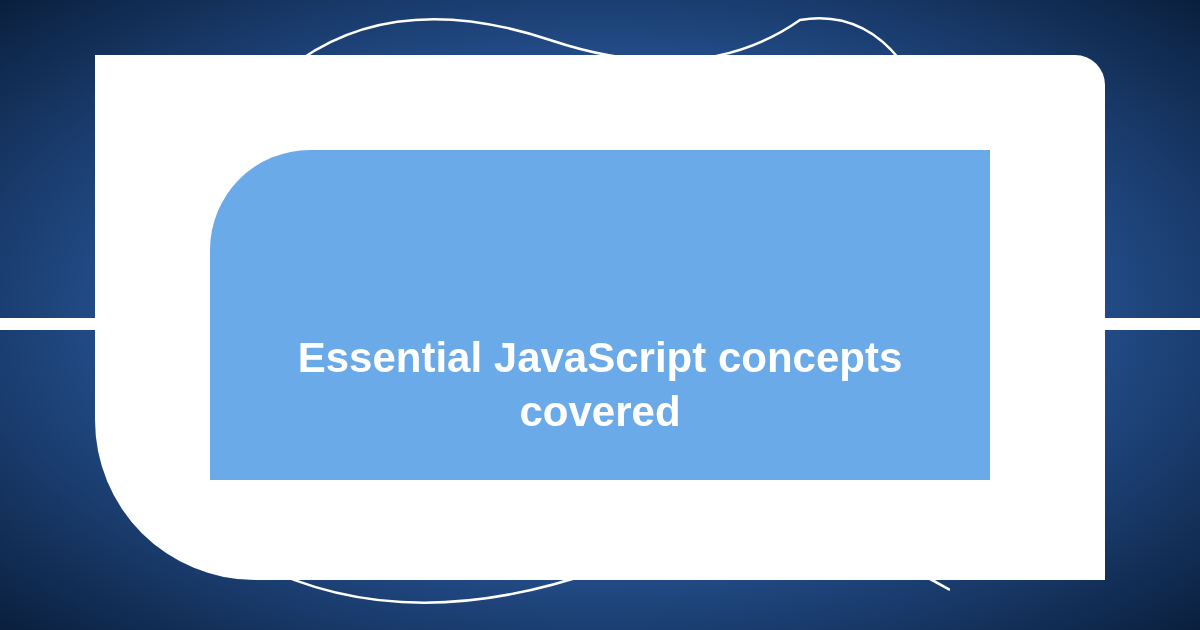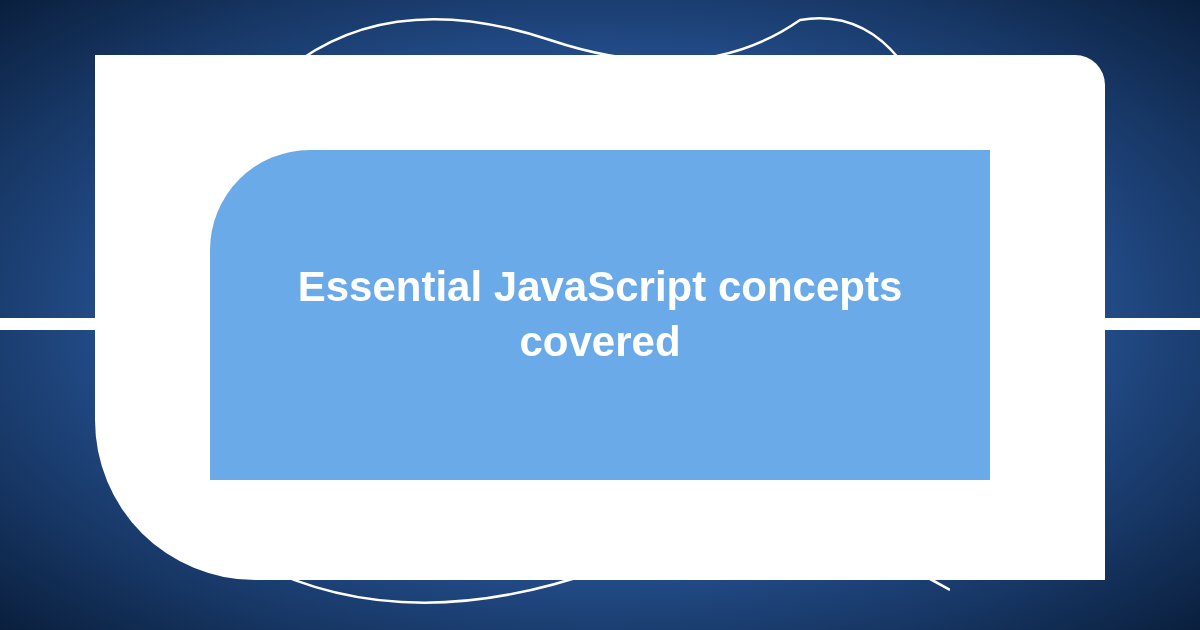--- a/index.html
+++ b/index.html
@@ -58,21 +58,21 @@
     }
     .inner-cutout {
       position: absolute;
       top: 150px;
       left: 210px;
       width: 780px;
       height: 330px;
       background: #6aaae8;
       border-radius: 100px 0 0 0;
       display: flex;
-      align-items: center;
+      align-items: flex-end;
       justify-content: center;
       padding: 40px 87px;
     }
     .title-text {
       color: white;
       font-size: 42px;
       font-weight: 600;
       text-align: center;
       line-height: 1.3;
     }

